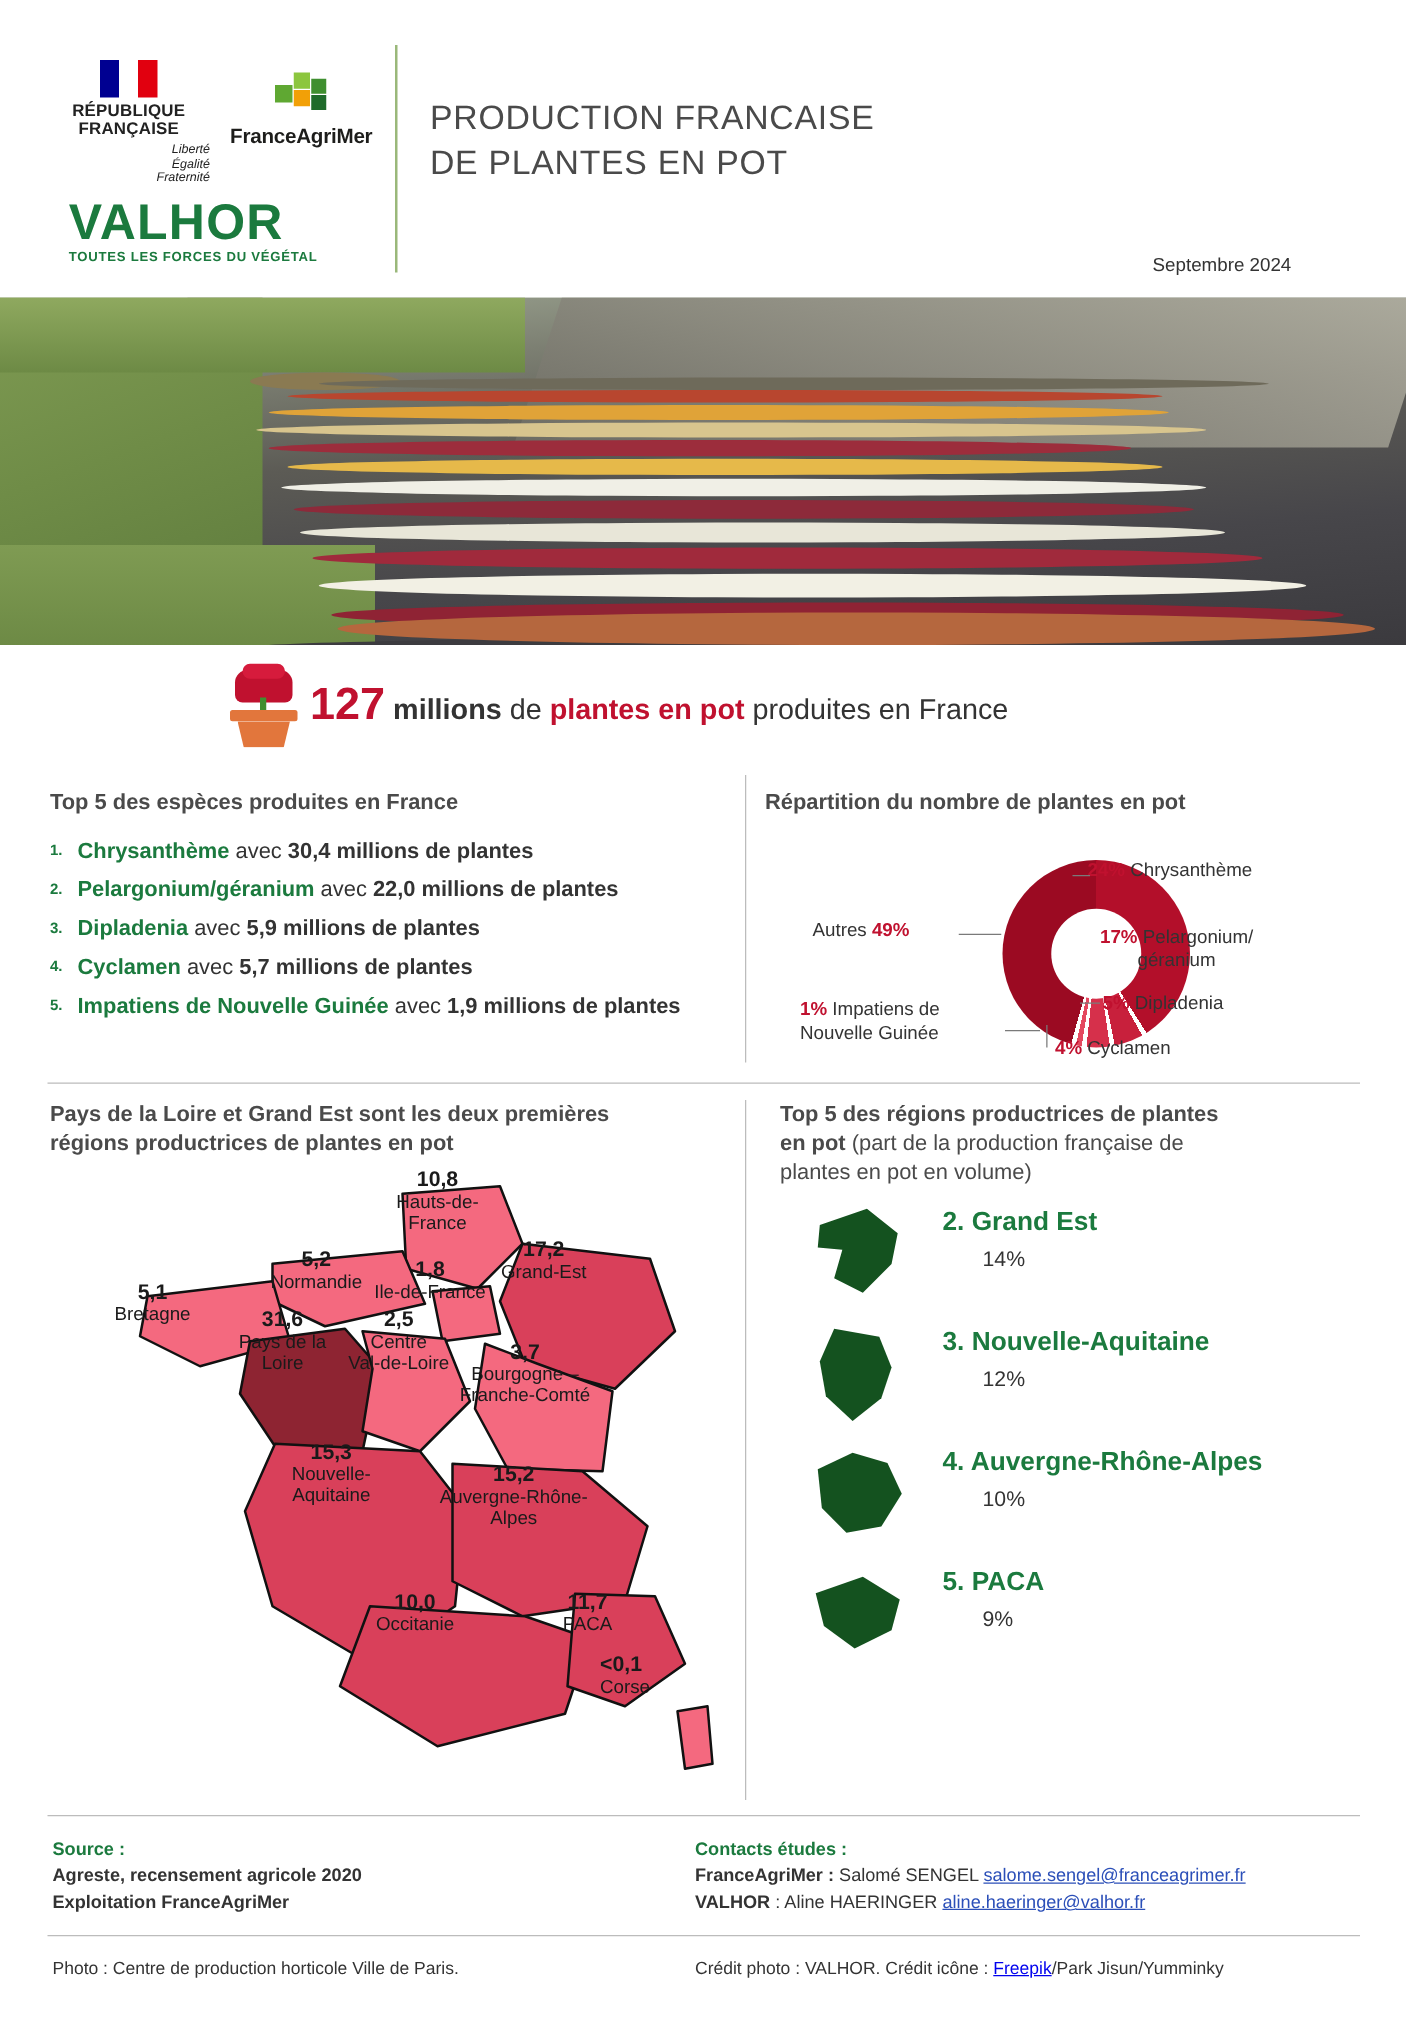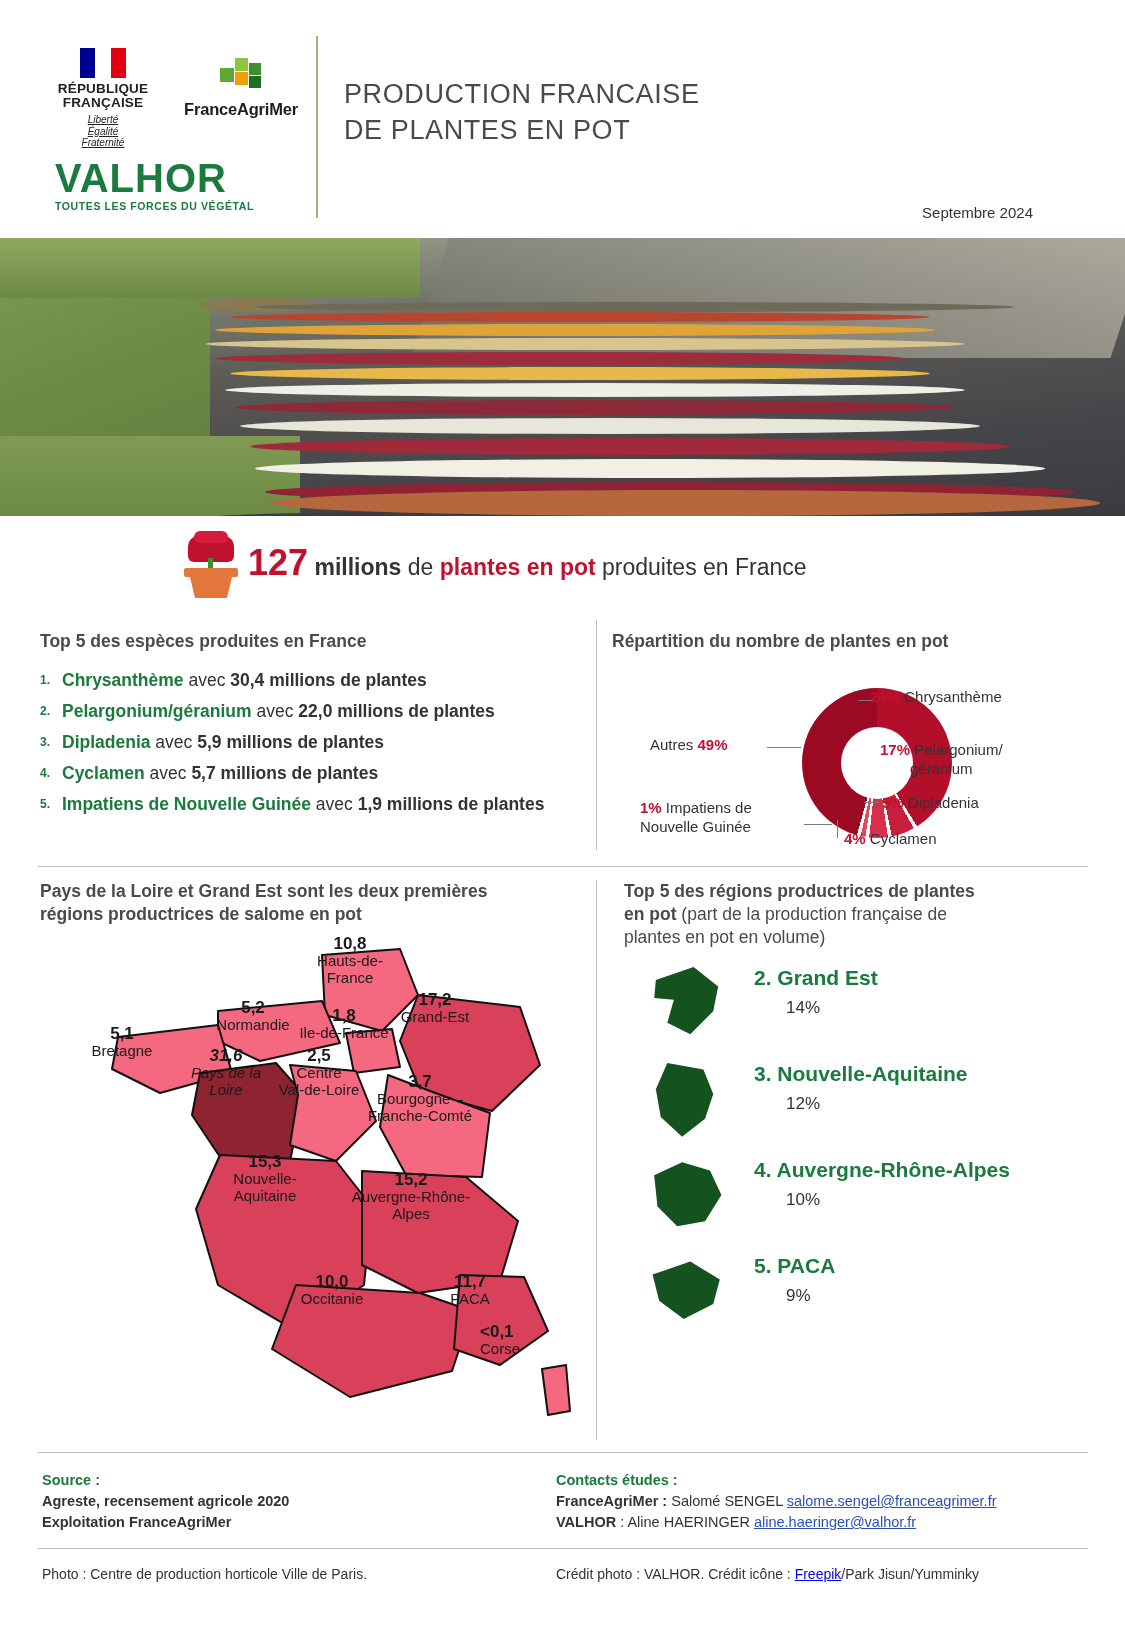--- a/index.html
+++ b/index.html
@@ -12,21 +12,21 @@
     overflow:hidden;
   }
   .page{position:relative;width:1125px;height:1625px;}
 
   
   .header{position:absolute;left:0;top:0;width:1125px;height:238px;}
   .marianne{position:absolute;left:38px;top:48px;width:130px;}
   .mar-flag{width:46px;height:30px;display:block;margin:0 auto 4px auto;
     background:linear-gradient(to right,#000091 0 33.33%,#ffffff 33.33% 66.66%,#e1000f 66.66% 100%);}
   .mar-rf{font-size:13.5px;font-weight:bold;line-height:14px;letter-spacing:.2px;text-align:center;color:#222;}
-  .mar-dev{font-size:10px;font-style:italic;line-height:11.5px;text-align:center;margin-top:4px;color:#222;text-decoration:underline;}
+  .mar-dev{font-size:10px;font-style:italic;line-height:11.5px;text-align:right;margin-top:4px;color:#222;}
 
   .fam{position:absolute;left:176px;top:58px;width:130px;text-align:center;}
   .fam-logo{width:42px;height:38px;margin:0 auto;position:relative;}
   .fam-logo i{position:absolute;display:block;}
   .fam-logo .s1{left:0;top:10px;width:14px;height:14px;background:#5fa832;}
   .fam-logo .s2{left:15px;top:0;width:13px;height:13px;background:#8cc63e;}
   .fam-logo .s3{left:15px;top:14px;width:13px;height:13px;background:#f2a007;}
   .fam-logo .s4{left:29px;top:5px;width:12px;height:12px;background:#3f8f2f;}
   .fam-logo .s5{left:29px;top:18px;width:12px;height:12px;background:#1f6b2a;}
   .fam-txt{font-size:16.5px;font-weight:bold;color:#1d1d1b;margin-top:4px;letter-spacing:-.2px;}
@@ -266,21 +266,21 @@
     <div class="leader" style="left:155px;top:117px;width:34px;height:1px;"></div>
     <div class="leader" style="left:246px;top:70px;width:14px;height:1px;"></div>
     <div class="leader" style="left:252px;top:172px;width:16px;height:1px;"></div>
     <div class="leader" style="left:225px;top:190px;width:1px;height:18px;"></div>
     <div class="leader" style="left:192px;top:194px;width:28px;height:1px;"></div>
   </div>
 
   <div class="mapsec">
     <div class="sec-title">
       <div>Pays de la Loire et Grand Est sont les deux premières</div>
-      <div>régions productrices de salome en pot</div>
+      <div>régions productrices de plantes en pot</div>
     </div>
   </div>
 
   <div class="map-area">
     <svg class="france" viewBox="0 0 480 490">
       <g stroke="#111" stroke-width="2" stroke-linejoin="round">
 
         <path d="M222,10 L300,4 L318,50 L282,86 L225,70 Z" fill="#f4697f"></path>
 
         <path d="M318,50 L420,62 L440,120 L392,166 L320,146 L300,96 Z" fill="#d9405a"></path>
@@ -323,21 +323,21 @@
       <span>Ile-de-France</span>
     </div>
     <div class="reg" style="left:330px;top:56px;width:130px;">
       <b>17,2</b><br>
       <span>Grand-Est</span>
     </div>
     <div class="reg" style="left:22px;top:90px;width:120px;">
       <b>5,1</b><br>
       <span>Bretagne</span>
     </div>
-    <div class="reg" style="left:126px;top:112px;width:120px;font-style:italic;">
+    <div class="reg" style="left:126px;top:112px;width:120px;">
       <b>31,6</b><br>
       <span>Pays de la</span><br>
       <span>Loire</span>
     </div>
     <div class="reg" style="left:214px;top:112px;width:130px;">
       <b>2,5</b><br>
       <span>Centre</span><br>
       <span>Val-de-Loire</span>
     </div>
     <div class="reg" style="left:300px;top:138px;width:160px;">

